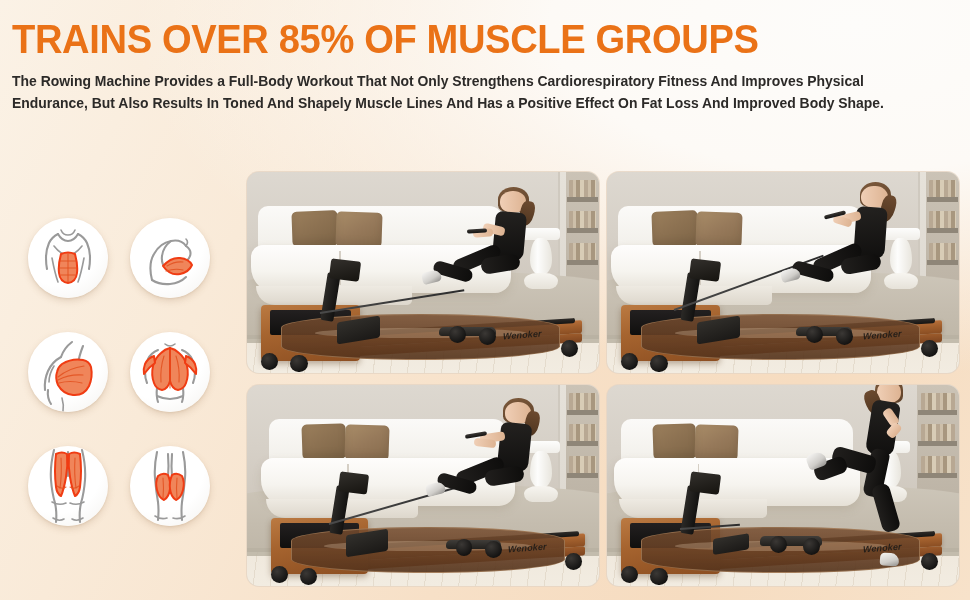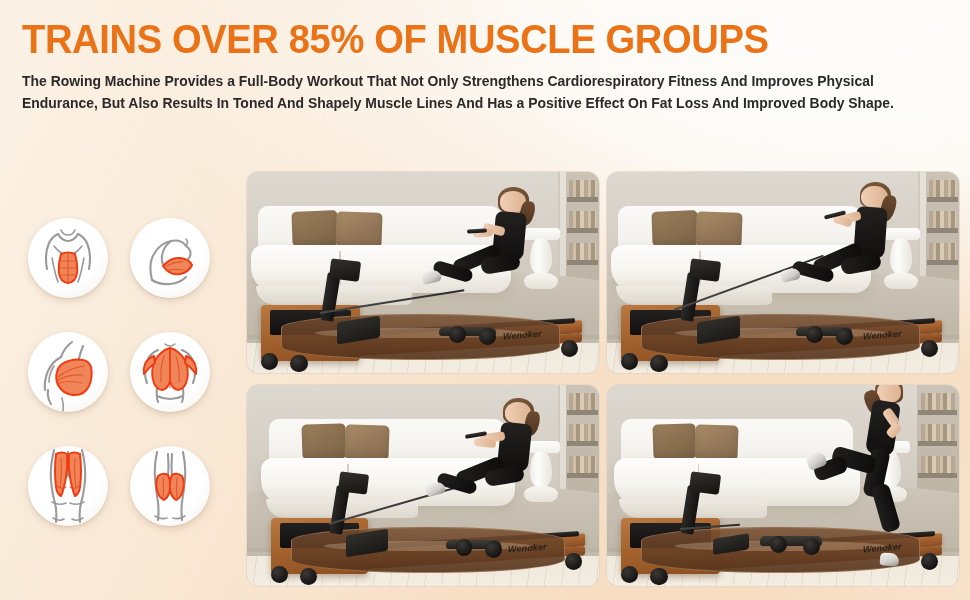--- a/index.html
+++ b/index.html
@@ -20,21 +20,21 @@
     height: 600px;
     background:
       radial-gradient(120% 95% at 88% 4%, #fdfcfa 0%, #fdfaf6 26%, rgba(253,250,246,0) 62%),
       linear-gradient(118deg, #fbf2e6 0%, #f9ead8 28%, #f7e0c7 58%, #f6dcc0 78%, #f7e2ca 100%);
     overflow: hidden;
   }
 
   
   #header {
     position: absolute;
-    left: 22px;
+    left: 12px;
     top: 16px;
     width: 930px;
   }
   #title {
     font-family: "Liberation Sans Narrow", "Liberation Sans", sans-serif;
     font-size: 41px;
     line-height: 46px;
     font-weight: bold;
     letter-spacing: -0.4px;
     color: #ea7217;

